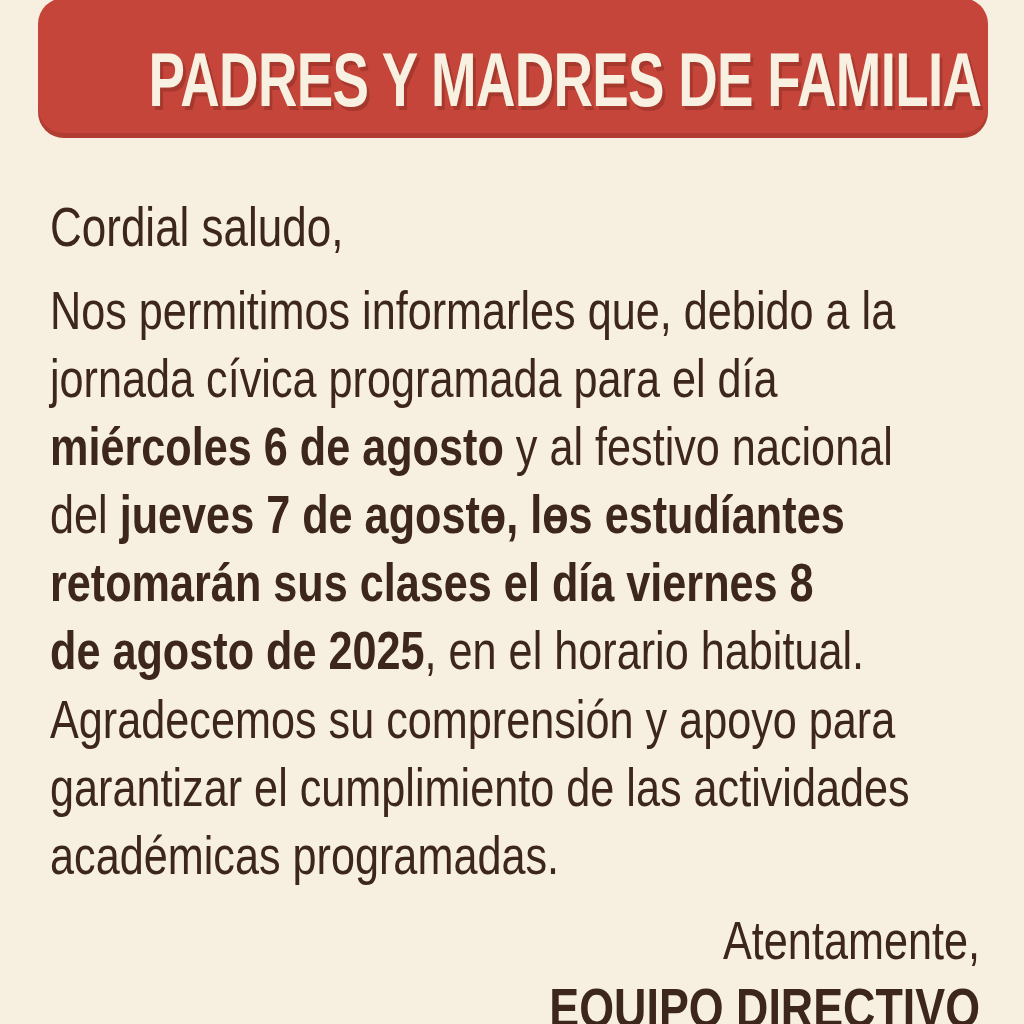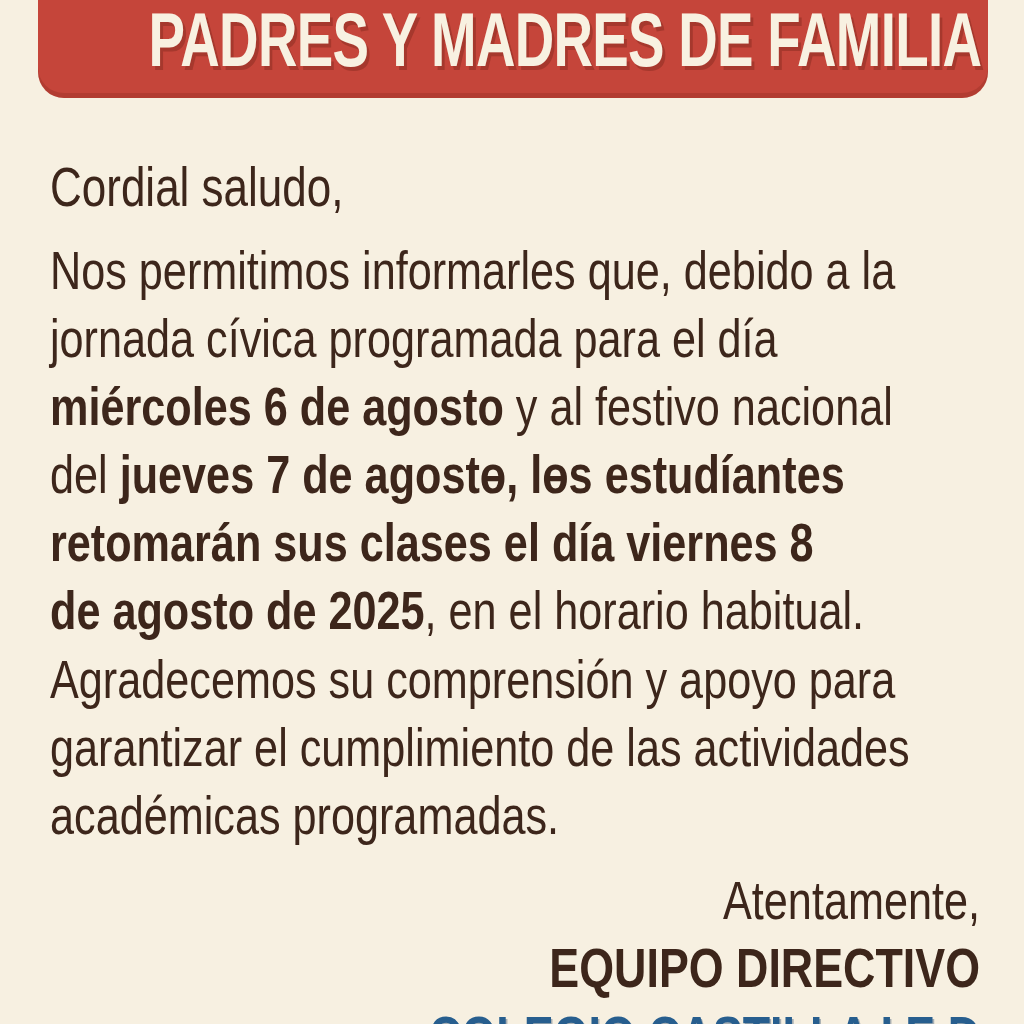--- a/index.html
+++ b/index.html
@@ -11,20 +11,21 @@
     height: 1024px;
     overflow: hidden;
     position: relative;
     background: #f7f0e1;
     font-family: "Liberation Sans", "DejaVu Sans", sans-serif;
     color: #3d261b;
   }
   .page {
     position: absolute;
     inset: 0;
+    margin-top: 40px;
   }
   
   .banner {
     position: absolute;
     left: 38px;
     top: -42px;
     width: 950px;
     height: 140px;
     background: #c5453a;
     border-radius: 26px;

